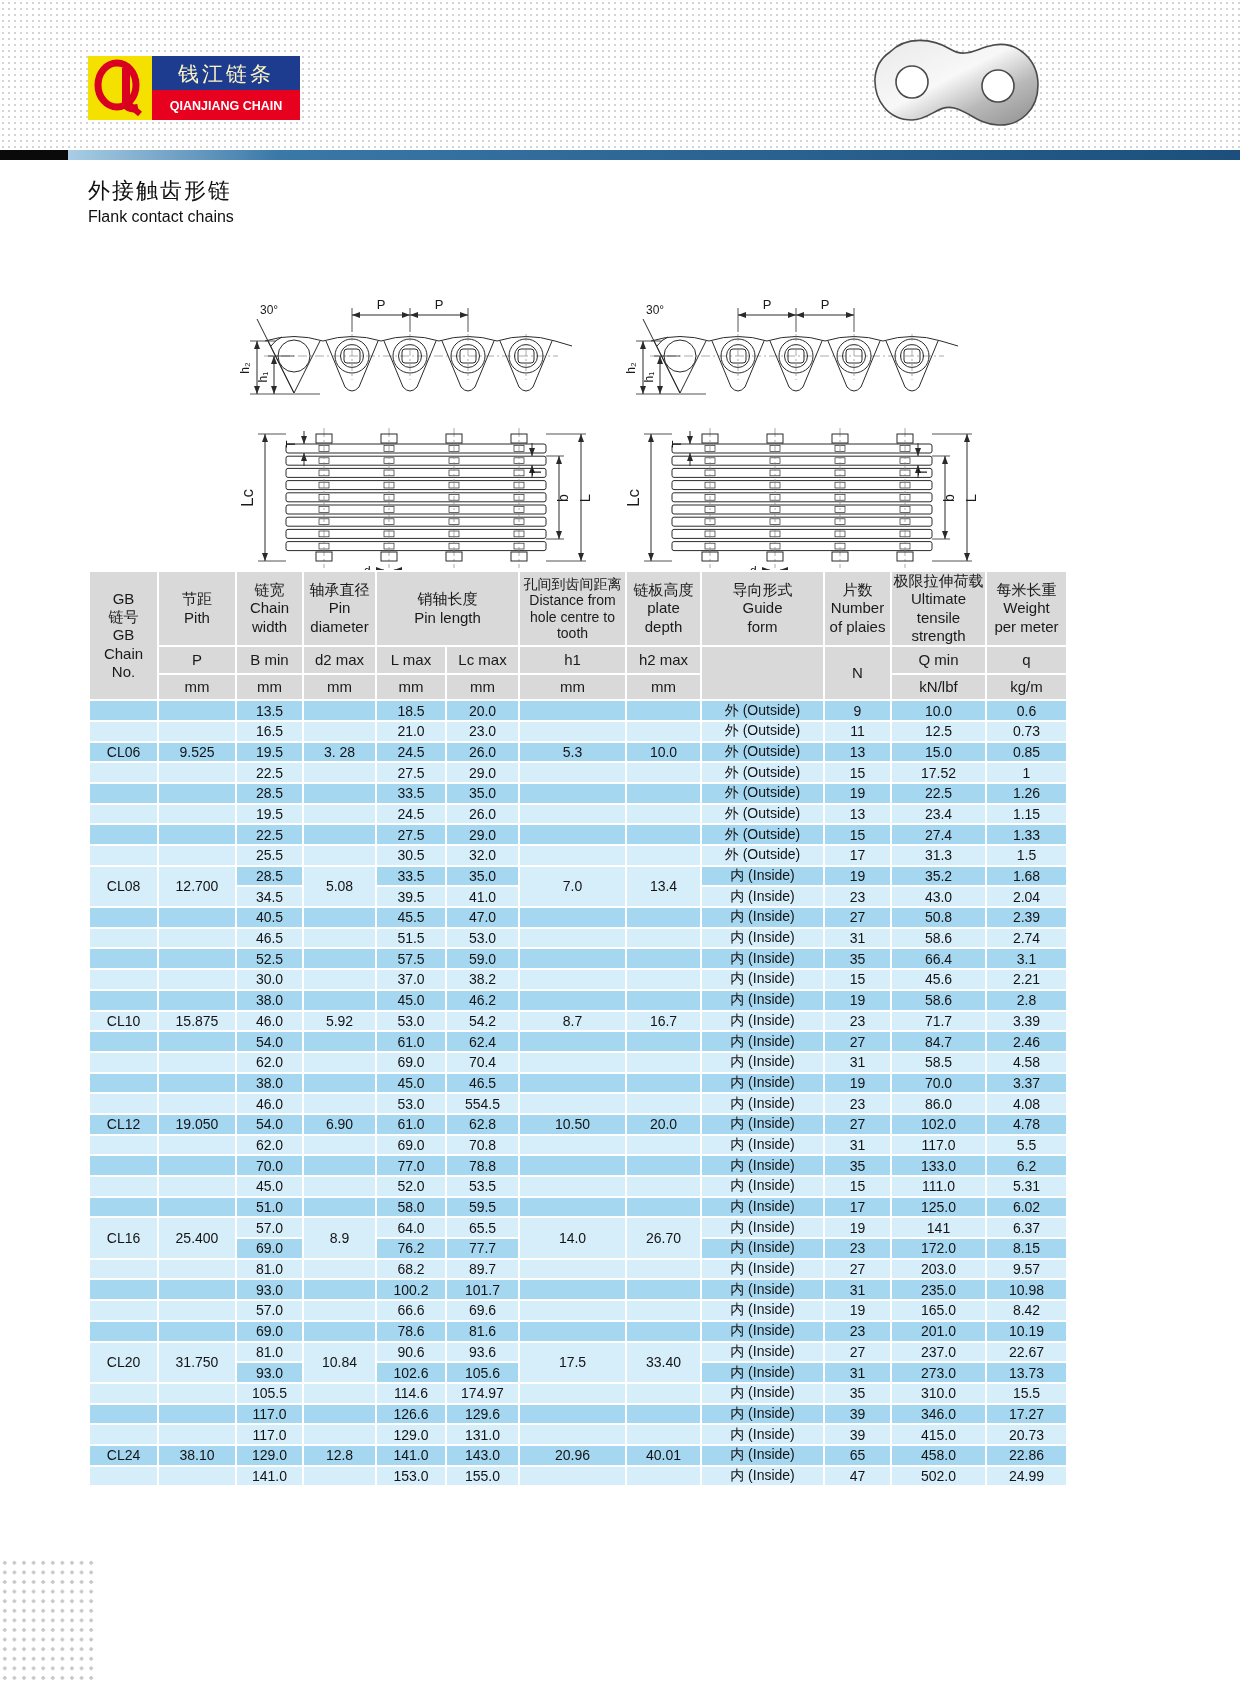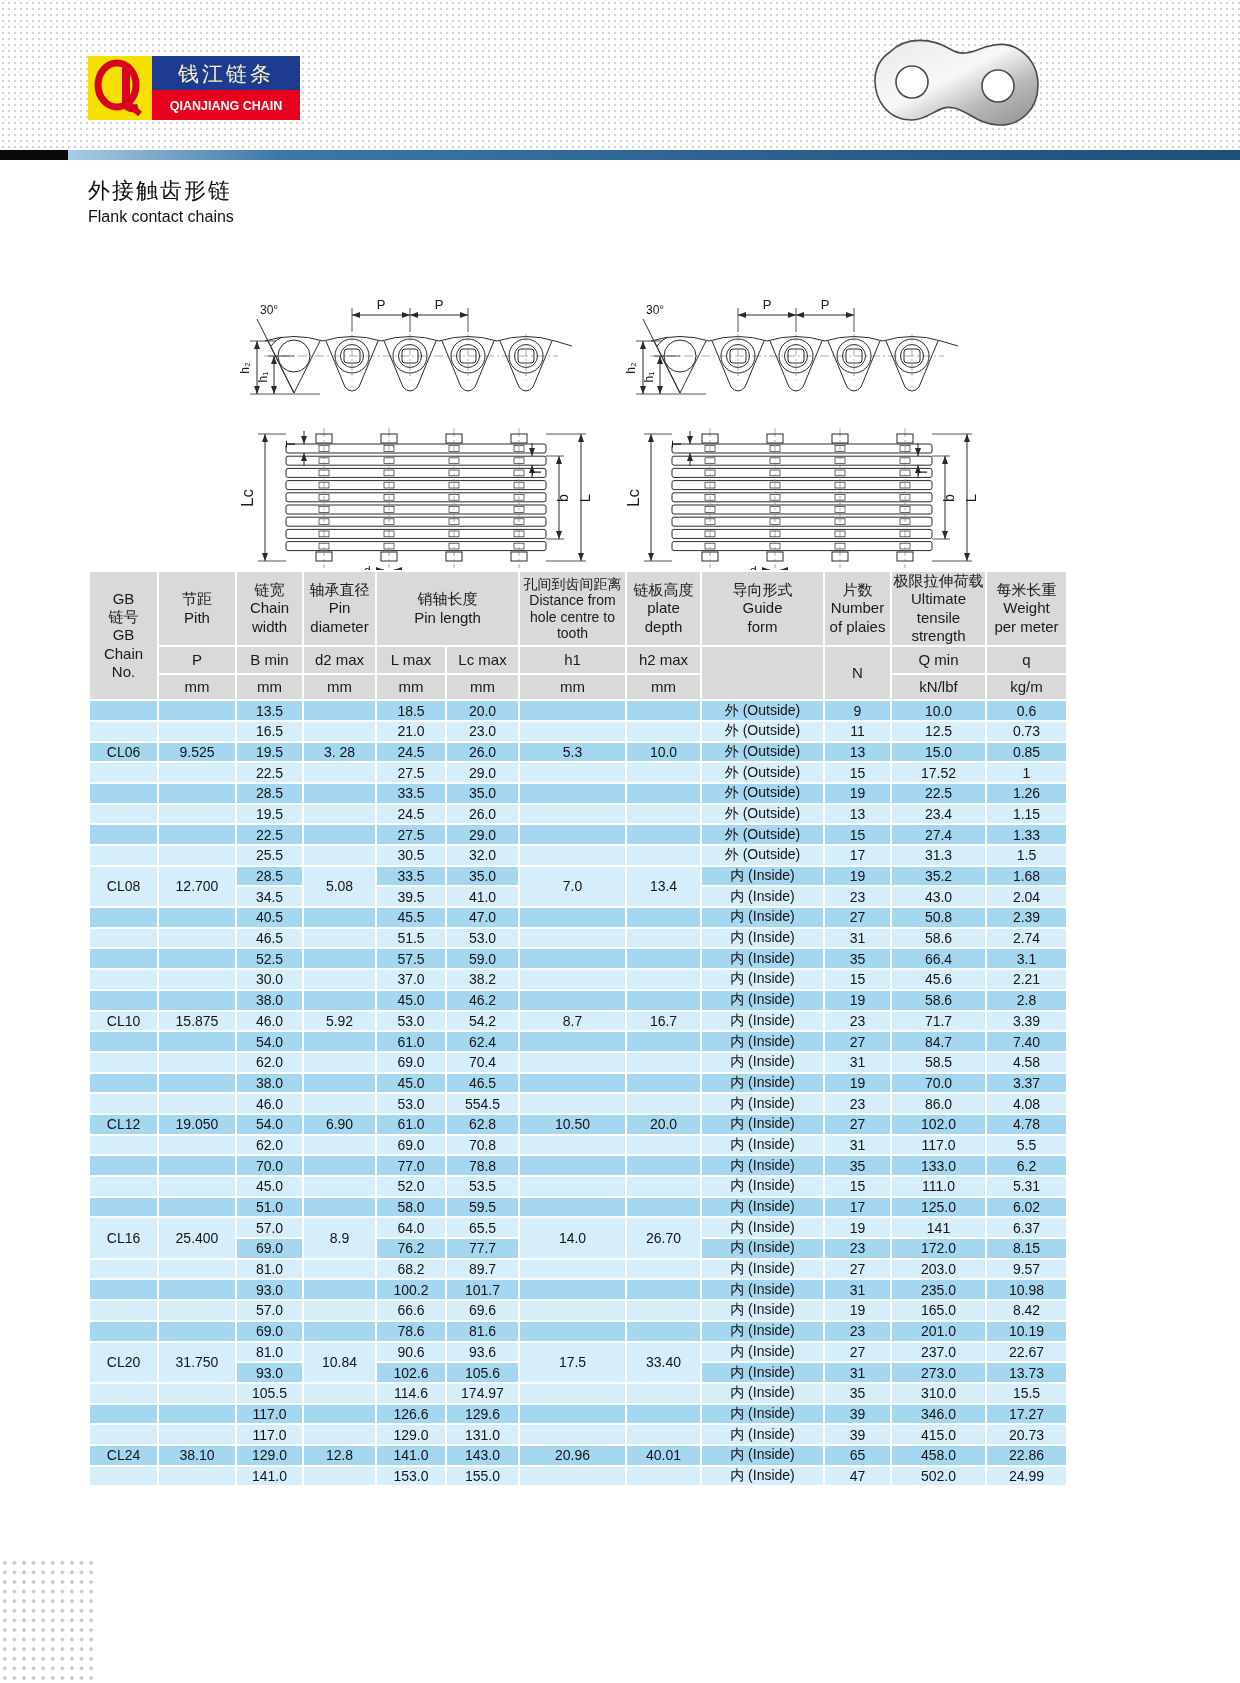--- a/index.html
+++ b/index.html
@@ -682,21 +682,21 @@
         <td class="dark"></td>
         <td class="dark">54.0</td>
         <td class="dark"></td>
         <td class="dark">61.0</td>
         <td class="dark">62.4</td>
         <td class="dark"></td>
         <td class="dark"></td>
         <td class="dark guide">内  (Inside)</td>
         <td class="dark">27</td>
         <td class="dark">84.7</td>
-        <td class="dark">7.40</td>
+        <td class="dark">2.46</td>
       </tr>
       <tr>
         <td class="pale"></td>
         <td class="pale"></td>
         <td class="pale">62.0</td>
         <td class="pale"></td>
         <td class="pale">69.0</td>
         <td class="pale">70.4</td>
         <td class="pale"></td>
         <td class="pale"></td>

